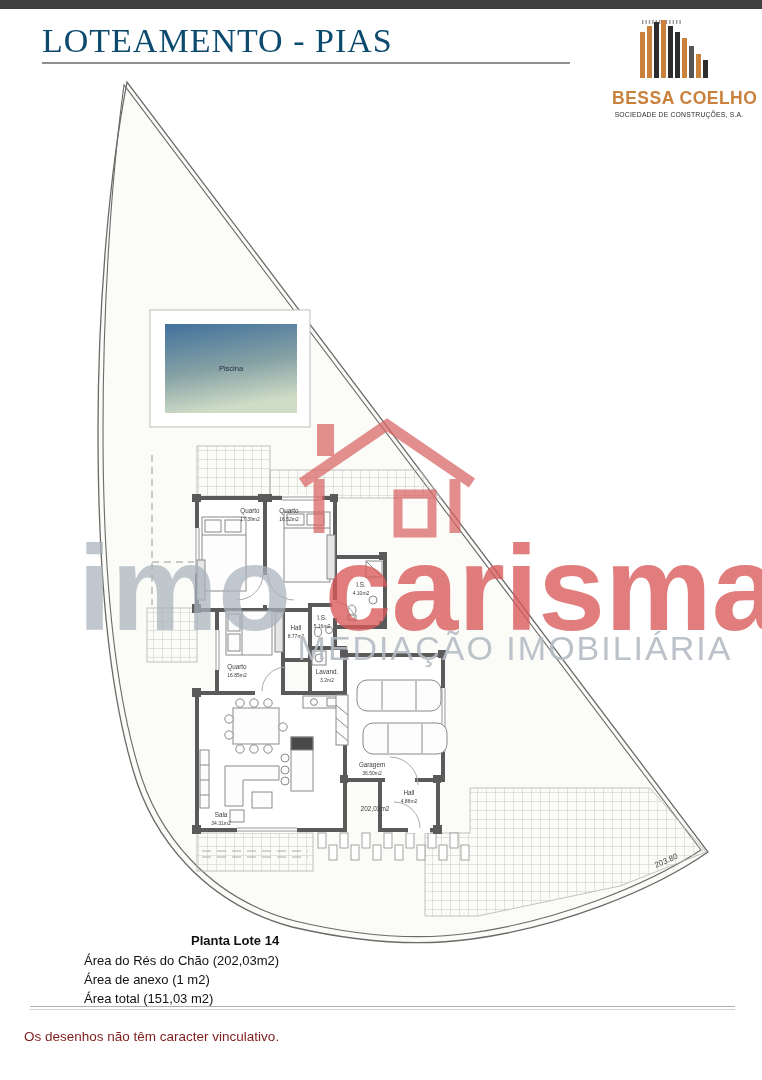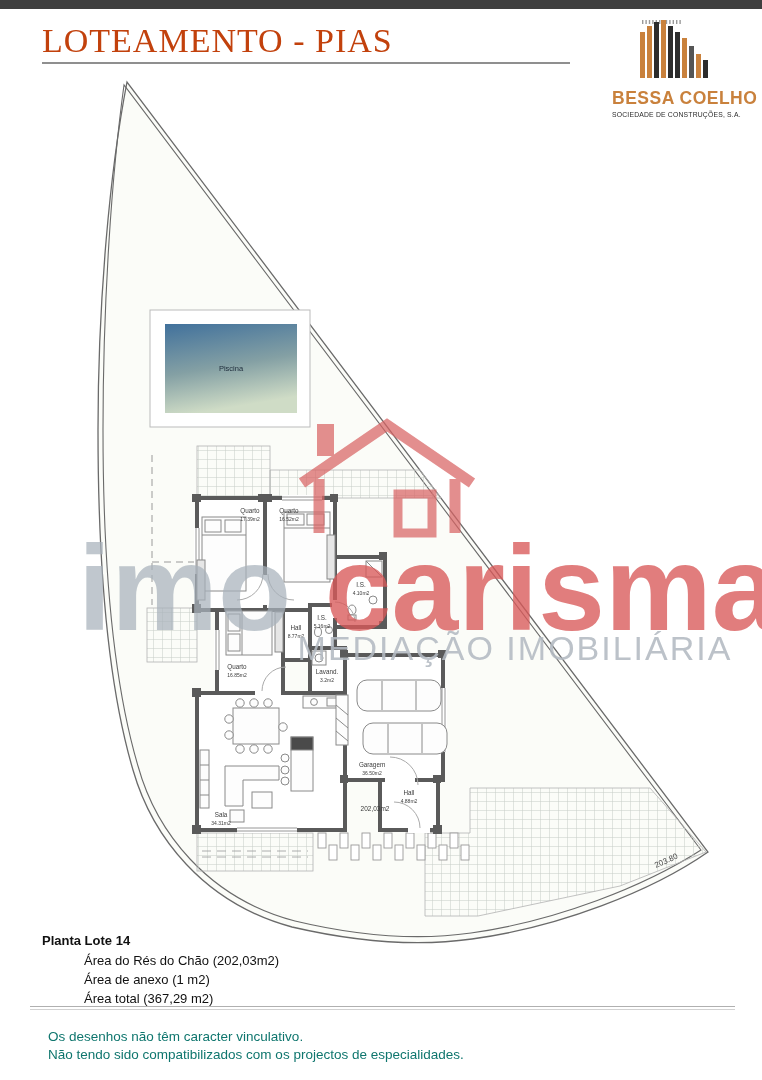--- a/index.html
+++ b/index.html
@@ -1,32 +1,32 @@
 <!DOCTYPE html>
 <html><head>
 <meta charset="utf-8">
 <style>
   html,body{margin:0;padding:0;background:#e8e8e8;}
   .page{position:relative;width:762px;height:1080px;background:#ffffff;overflow:hidden;
         font-family:"Liberation Sans",sans-serif;}
   .top-bar{position:absolute;left:0;top:0;width:762px;height:9px;background:#3f3f3f;}
   .page-title{position:absolute;left:42px;top:22px;font-family:"Liberation Serif",serif;
-        font-size:34px;letter-spacing:1px;color:#c2410c;white-space:nowrap;}
+        font-size:34px;letter-spacing:1px;color:#0c4a6e;white-space:nowrap;}
   .title-rule{position:absolute;left:42px;top:62px;width:528px;height:2px;background:#8f8f8f;}
-  .logo{position:absolute;left:612px;top:20px;width:134px;text-align:left;}
+  .logo{position:absolute;left:612px;top:20px;width:134px;text-align:center;}
   .logo-name{font-size:17.5px;font-weight:bold;color:#c9813c;letter-spacing:.5px;
         white-space:nowrap;margin-top:2px;}
   .logo-subtitle{font-size:6.8px;color:#2a2a2a;letter-spacing:.2px;white-space:nowrap;margin-top:2px;}
   .plan-svg{position:absolute;left:0;top:0;width:762px;height:1080px;}
   .footer-block{position:absolute;left:42px;top:933px;color:#111;}
-  .lot-title{font-size:13px;font-weight:bold;margin-bottom:5px;}
+  .lot-title{font-size:13px;font-weight:bold;margin-bottom:5px;text-align:right;}
   .area-line{font-size:13px;margin-bottom:3px;line-height:16px;margin-left:42px;}
   .footer-rule-1{position:absolute;left:30px;top:1006px;width:705px;height:1px;background:#b0b0b0;}
   .footer-rule-2{position:absolute;left:30px;top:1009px;width:705px;height:1px;background:#d2d2d2;}
-  .disclaimer{position:absolute;left:48px;color:#0f766e;font-size:13.5px;white-space:nowrap;}
+  .disclaimer{position:absolute;left:24px;color:#7f1d1d;font-size:13.5px;white-space:nowrap;}
   .disc-1{top:1029px;}
   .disc-2{top:1047px;}
   svg text{font-family:"Liberation Sans",sans-serif;}
 </style>
 </head>
 <body>
 
 <div class="page">
 
   <div class="top-bar"></div>
@@ -319,22 +319,21 @@
       <rect x="91" y="40" width="5" height="18" fill="#2d2d2d"></rect>
     </svg>
     <div class="logo-name">BESSA COELHO</div>
     <div class="logo-subtitle">SOCIEDADE DE CONSTRUÇÕES, S.A.</div>
   </div>
 
   <div class="footer-block">
     <div class="lot-title">Planta Lote 14</div>
     <div class="area-line">Área do Rés do Chão (202,03m2)</div>
     <div class="area-line">Área de anexo (1 m2)</div>
-    <div class="area-line">Área total (367,29 m2)</div>
+    <div class="area-line">Área total (151,03 m2)</div>
   </div>
 
   <div class="footer-rule-1"></div>
   <div class="footer-rule-2"></div>
 
   <div class="disclaimer disc-1">Os desenhos não têm caracter vinculativo.</div>
-  <div class="disclaimer disc-2">Não tendo sido compatibilizados com os projectos de especialidades.</div>
 
 </div>
 
 </body></html>

